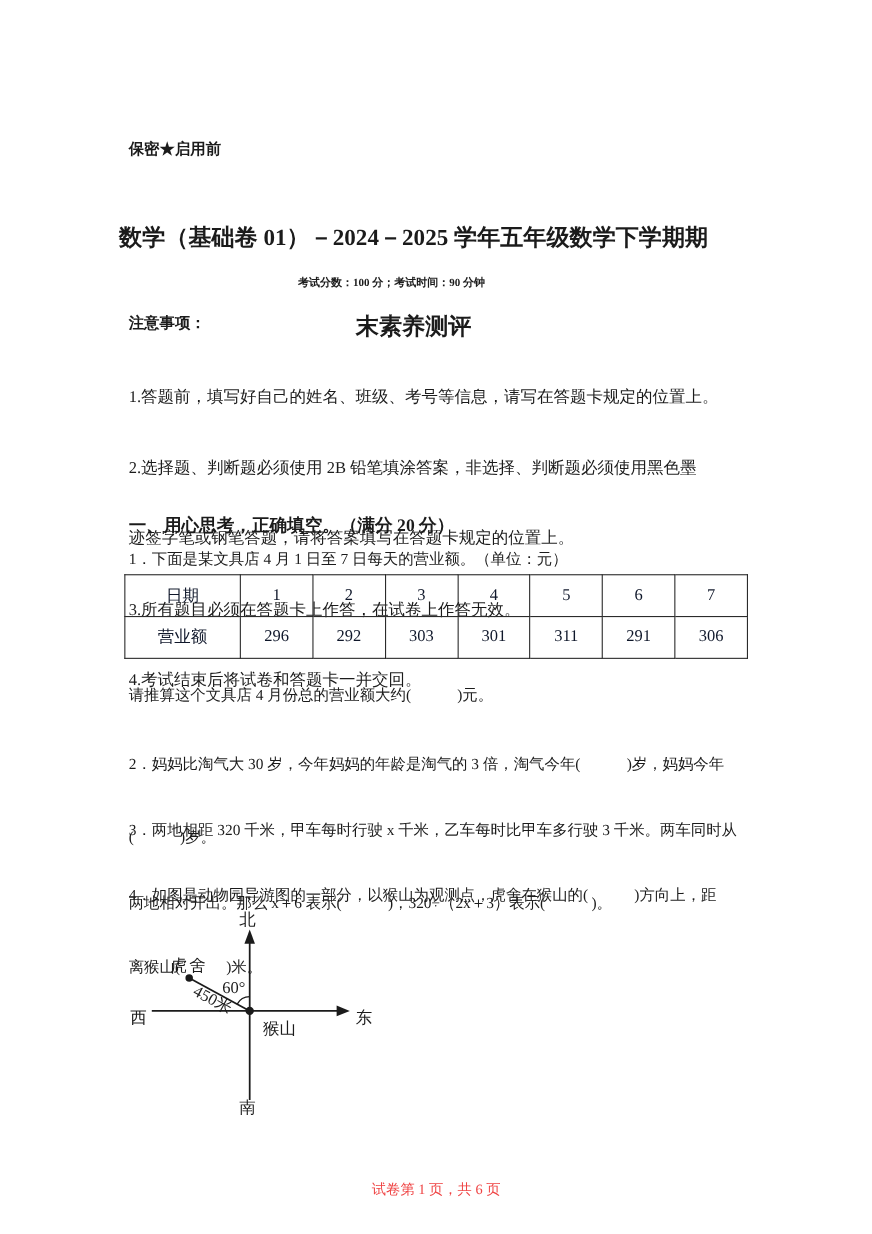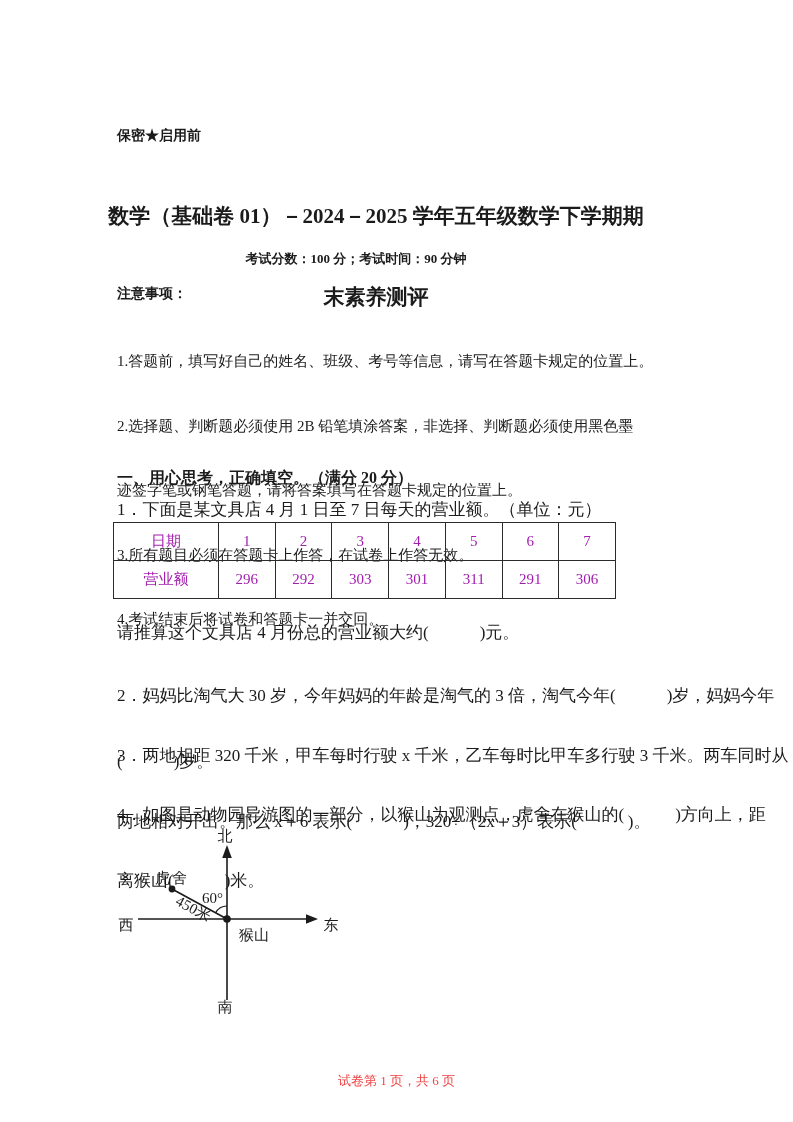--- a/index.html
+++ b/index.html
@@ -10,31 +10,31 @@
     background: #ffffff;
     font-family: "Liberation Serif", "DejaVu Serif", serif;
     color: #1b1b1b;
     overflow: hidden;
   }
   .abs { position: absolute; white-space: pre; }
   .b { font-weight: bold; }
   .classified { left: 117px; top: 127px; font-size: 14px; }
   .title-wrap { left: 0; top: 158px; width: 752px; text-align: center; }
   .title-line { font-size: 21px; font-weight: bold; line-height: 45px; white-space: pre; text-align: center; }
-  .exam-info { left: 0; top: 250px; width: 712px; text-align: center; font-size: 13px; font-weight: bold; }
+  .exam-info { left: 0; top: 250px; width: 712px; text-align: center; font-size: 10px; font-weight: bold; }
   .notice-heading { left: 117px; top: 285px; font-size: 14px; }
   .notes { left: 117px; top: 312px; font-size: 15px; }
   .notes .note-line { line-height: 30.6px; white-space: pre; font-weight: normal; }
   .section-heading { left: 117px; top: 468px; font-size: 16px; }
-  .q-line { font-size: 17px; line-height: 30.2px; white-space: pre; }
+  .q-line { font-size: 14px; line-height: 30.2px; white-space: pre; }
   .q1-intro { left: 117px; top: 495px; }
   .revenue-table {
-    position: absolute; left: 113px; top: 522px; width: 503px;
+    position: absolute; left: 113px; top: 522px; width: 567px;
     border-collapse: collapse; table-layout: fixed;
-    font-size: 15px; color: #a21caf;
+    font-size: 15px; color: #0f172a;
   }
   .revenue-table td, .revenue-table th {
     border: 1px solid #2b2b2b; height: 37px; text-align: center;
     font-weight: normal; padding: 0;
   }
   .revenue-table .hdr-col { width: 104px; }
   .q1-followup { left: 117px; top: 618px; }
   .q2-block { left: 117px; top: 645px; }
   .q3-block { left: 117px; top: 705px; }
   .q4-block { left: 117px; top: 764px; }

